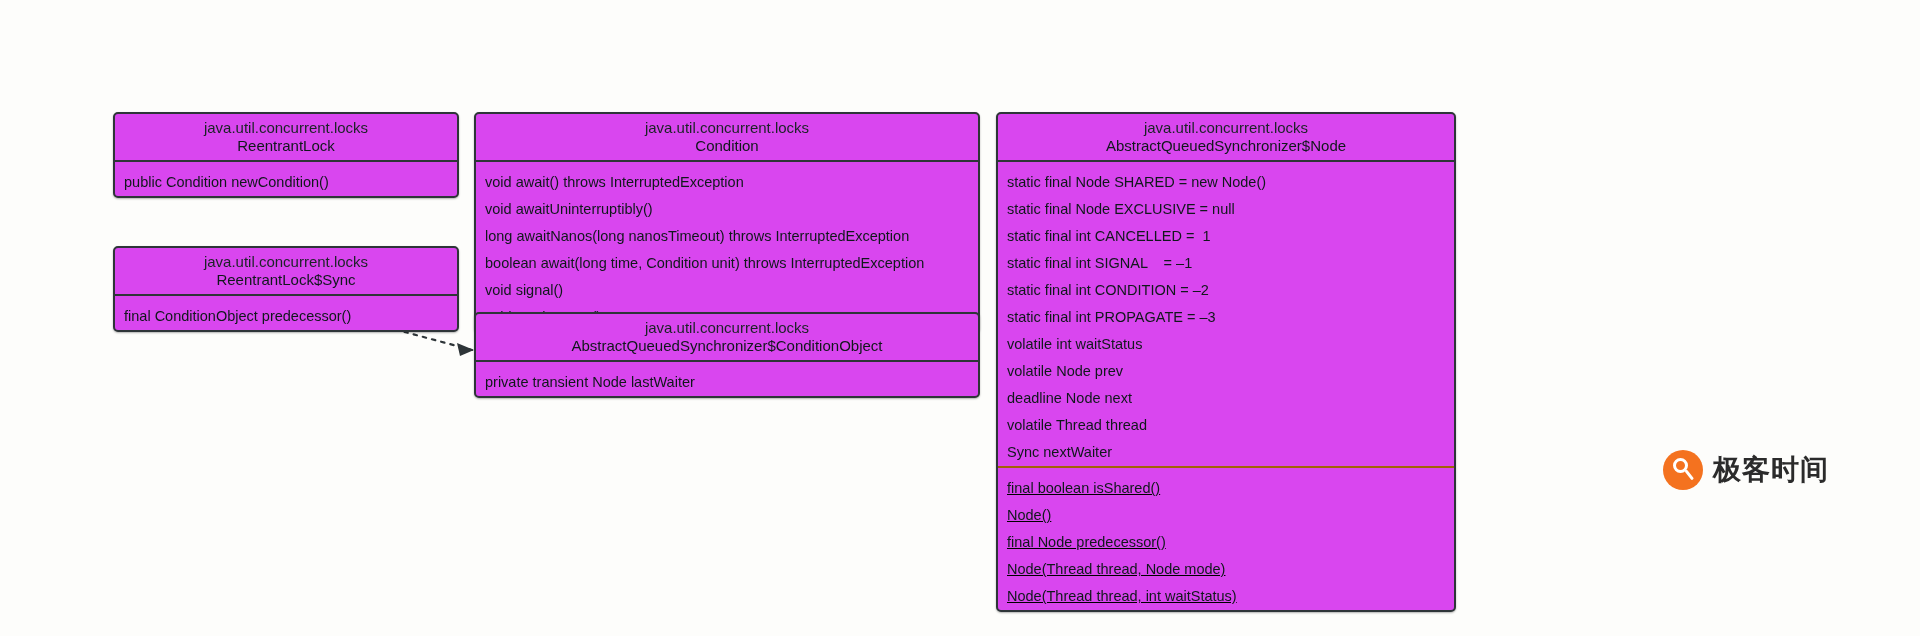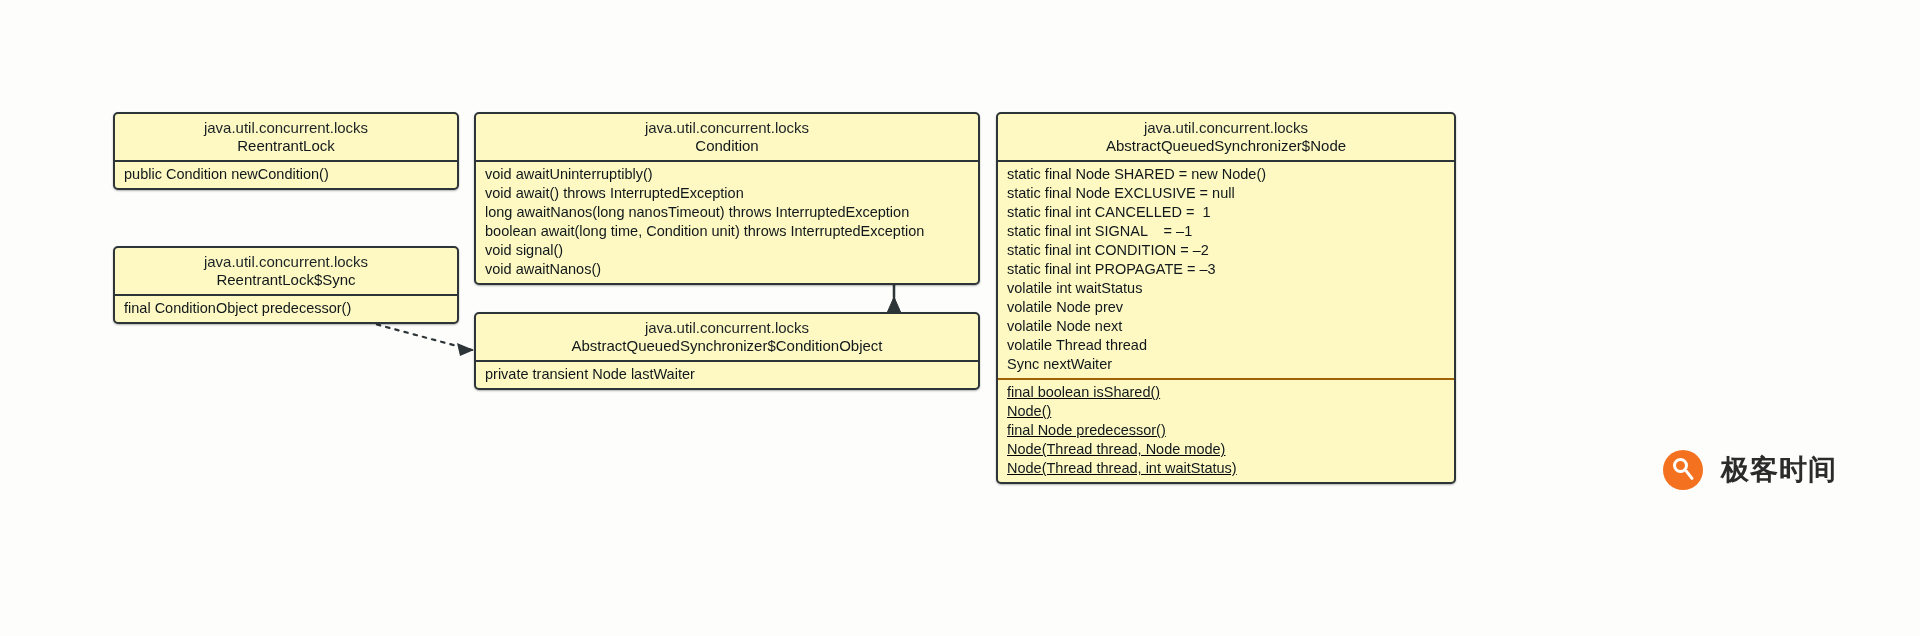--- a/index.html
+++ b/index.html
@@ -20,21 +20,21 @@
     position: absolute;
     inset: 0;
     width: 1920px;
     height: 636px;
   }
 
   
   .uml-box {
     position: absolute;
     box-sizing: border-box;
-    background: #fef9c3;
+    background: #d946ef;
     border: 2px solid #2e3538;
     border-radius: 5px;
     box-shadow: 0 1px 2px rgba(0,0,0,0.30);
     overflow: hidden;
   }
   .uml-header {
     box-sizing: border-box;
     text-align: center;
     padding: 5px 10px 6px 10px;
     border-bottom: 2px solid #2e3538;
@@ -60,20 +60,21 @@
     border-top: 2px solid #a16207;
     text-decoration: underline;
   }
   .uml-row {
     display: block;
     font-size: 14.5px;
     color: #10181b;
     line-height: 1.31;
     padding: 0 6px 0 9px;
     white-space: pre;
+    margin-top: 8px;
   }
 
   
   #box-reentrantlock   { left: 113px;  top: 112px; width: 346px; }
   #box-reentrantlock-sync { left: 113px; top: 246px; width: 346px; }
   #box-condition       { left: 474px;  top: 112px; width: 506px; }
   #box-conditionobject { left: 474px;  top: 312px; width: 506px; }
   #box-node            { left: 996px;  top: 112px; width: 460px; }
 
   #box-condition .uml-row { font-size: 14.5px; }
@@ -86,21 +87,21 @@
     pointer-events: none;
   }
 
   
   #logo {
     position: absolute;
     left: 1663px;
     top: 450px;
     display: flex;
     align-items: center;
-    gap: 18px;
+    gap: 10px;
   }
   #logo-mark {
     width: 40px;
     height: 40px;
     border-radius: 50%;
     background: #f4721f;
     position: relative;
     flex: none;
   }
   #logo-mark::before {
@@ -176,22 +177,22 @@
       <span class="uml-row">final ConditionObject predecessor()</span>
     </div>
   </div>
 
   <div class="uml-box" id="box-condition">
     <div class="uml-header">
       <span class="uml-pkg">java.util.concurrent.locks</span>
       <span class="uml-cls">Condition</span>
     </div>
     <div class="uml-section">
+      <span class="uml-row">void await() throws InterruptedException</span>
       <span class="uml-row">void awaitUninterruptibly()</span>
-      <span class="uml-row">void await() throws InterruptedException</span>
       <span class="uml-row">long awaitNanos(long nanosTimeout) throws InterruptedException</span>
       <span class="uml-row">boolean await(long time, Condition unit) throws InterruptedException</span>
       <span class="uml-row">void signal()</span>
       <span class="uml-row">void awaitNanos()</span>
     </div>
   </div>
 
   <div class="uml-box" id="box-conditionobject">
     <div class="uml-header">
       <span class="uml-pkg">java.util.concurrent.locks</span>
@@ -209,21 +210,21 @@
     </div>
     <div class="uml-section">
       <span class="uml-row">static final Node SHARED = new Node()</span>
       <span class="uml-row">static final Node EXCLUSIVE = null</span>
       <span class="uml-row">static final int CANCELLED =  1</span>
       <span class="uml-row">static final int SIGNAL    = –1</span>
       <span class="uml-row">static final int CONDITION = –2</span>
       <span class="uml-row">static final int PROPAGATE = –3</span>
       <span class="uml-row">volatile int waitStatus</span>
       <span class="uml-row">volatile Node prev</span>
-      <span class="uml-row">volatile Node next</span>
+      <span class="uml-row">deadline Node next</span>
       <span class="uml-row">volatile Thread thread</span>
       <span class="uml-row">Sync nextWaiter</span>
     </div>
     <div class="uml-section">
       <span class="uml-row">final boolean isShared()</span>
       <span class="uml-row">Node()</span>
       <span class="uml-row">final Node predecessor()</span>
       <span class="uml-row">Node(Thread thread, Node mode)</span>
       <span class="uml-row">Node(Thread thread, int waitStatus)</span>
     </div>

